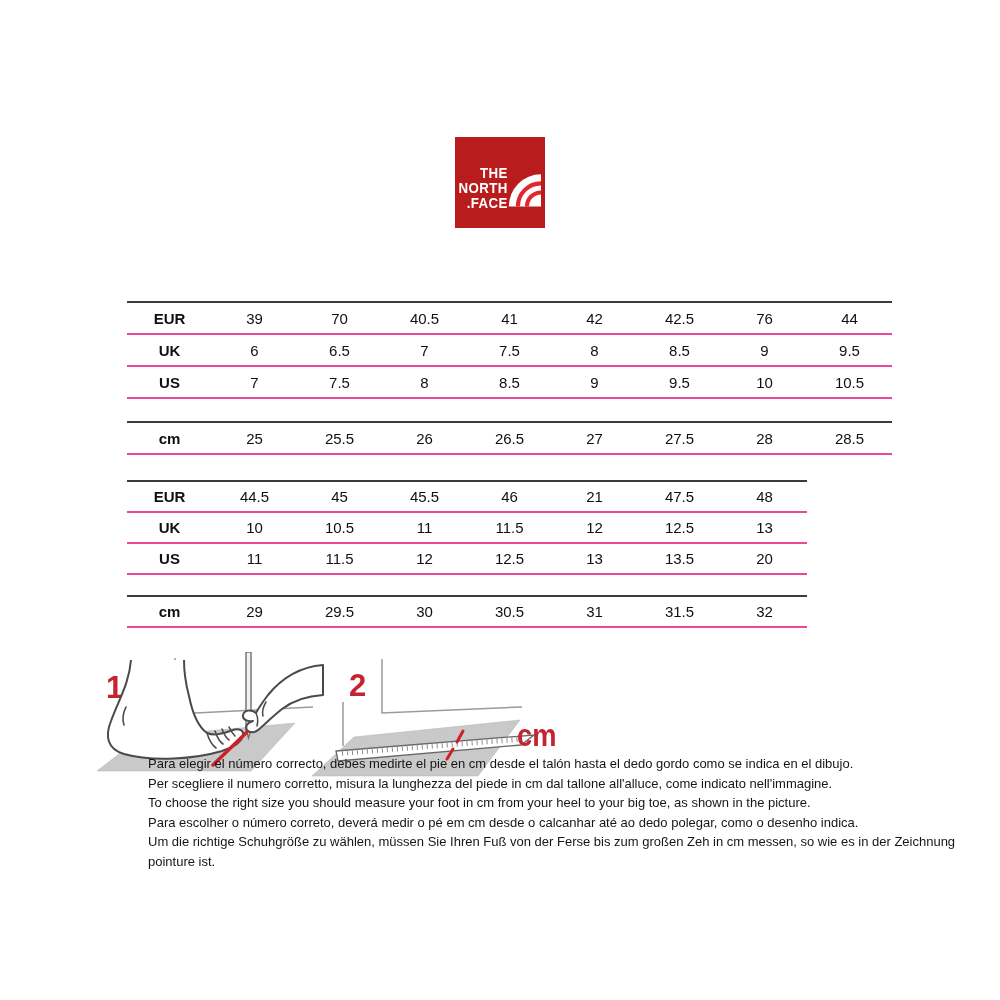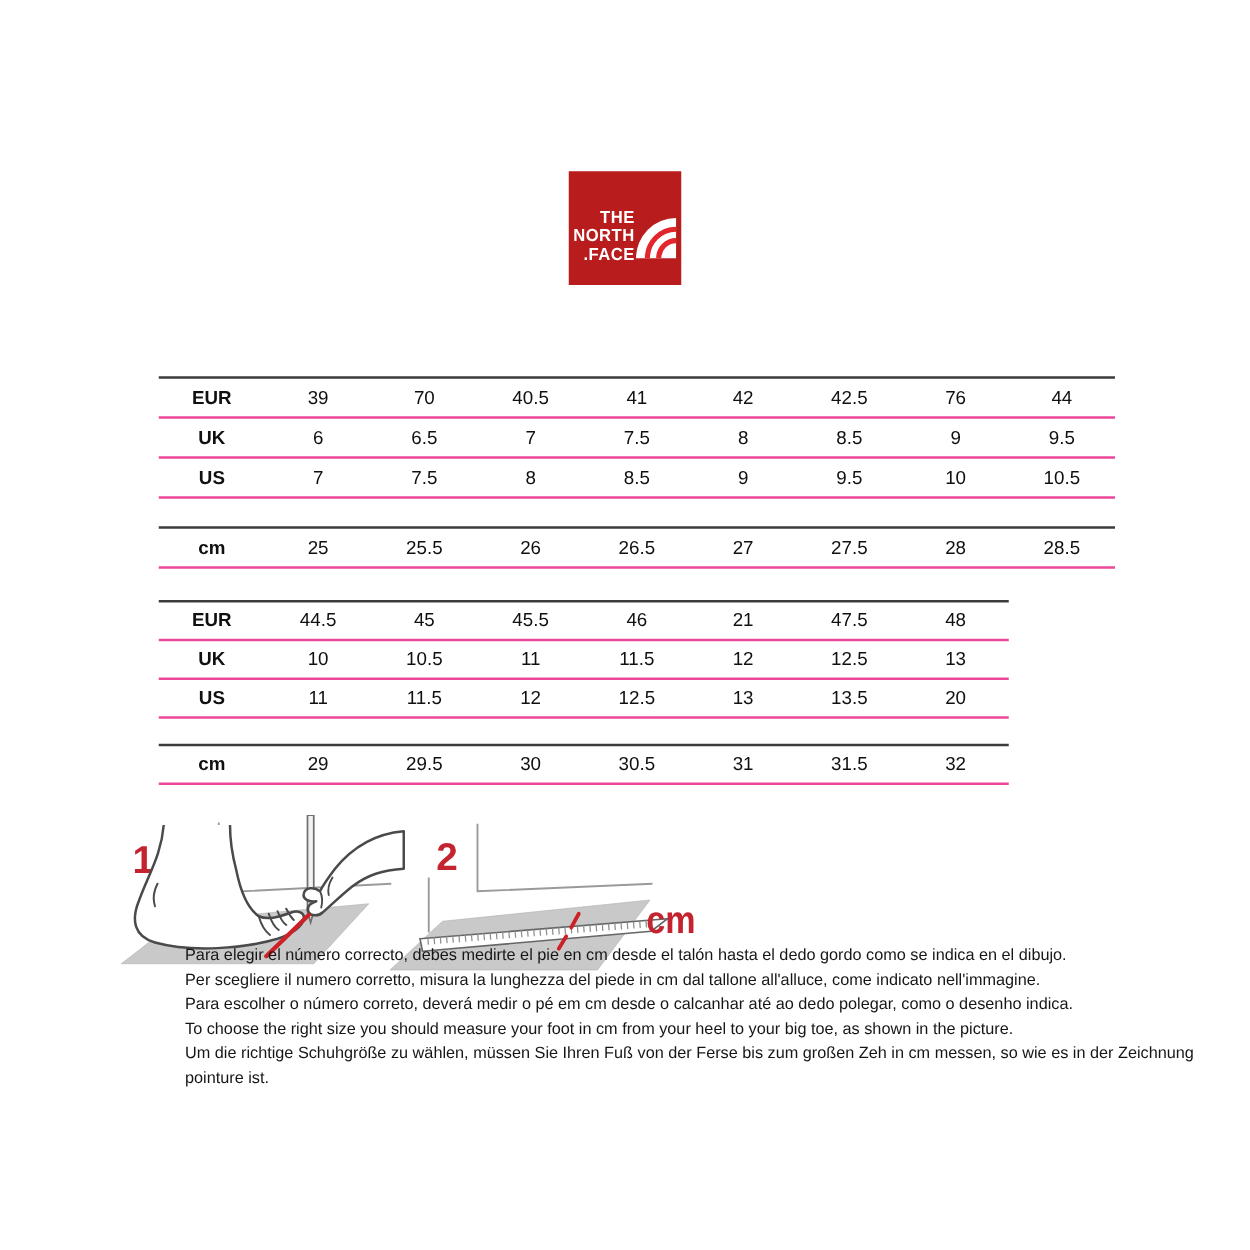--- a/index.html
+++ b/index.html
@@ -184,18 +184,18 @@
       <line x1="34" y1="103" x2="212" y2="89" stroke="#8e8e8e" stroke-width="5.5" stroke-dasharray="1 4"></line>
     </g>
     <path d="M155,81 L149,92 M145,99 L139,109" stroke="#cd2027" stroke-width="3" stroke-linecap="round"></path>
   </svg>
 
   <div id="cm-label">cm</div>
 
   <div class="instructions">
     <div>Para elegir el número correcto, debes medirte el pie en cm desde el talón hasta el dedo gordo como se indica en el dibujo.</div>
     <div>Per scegliere il numero corretto, misura la lunghezza del piede in cm dal tallone all'alluce, come indicato nell'immagine.</div>
+    <div>To choose the right size you should measure your foot in cm from your heel to your big toe, as shown in the picture.</div>
     <div>Para escolher o número correto, deverá medir o pé em cm desde o calcanhar até ao dedo polegar, como o desenho indica.</div>
-    <div>To choose the right size you should measure your foot in cm from your heel to your big toe, as shown in the picture.</div>
     <div>Um die richtige Schuhgröße zu wählen, müssen Sie Ihren Fuß von der Ferse bis zum großen Zeh in cm messen, so wie es in der Zeichnung pointure ist.</div>
   </div>
 
 </div>
 
 </body></html>

